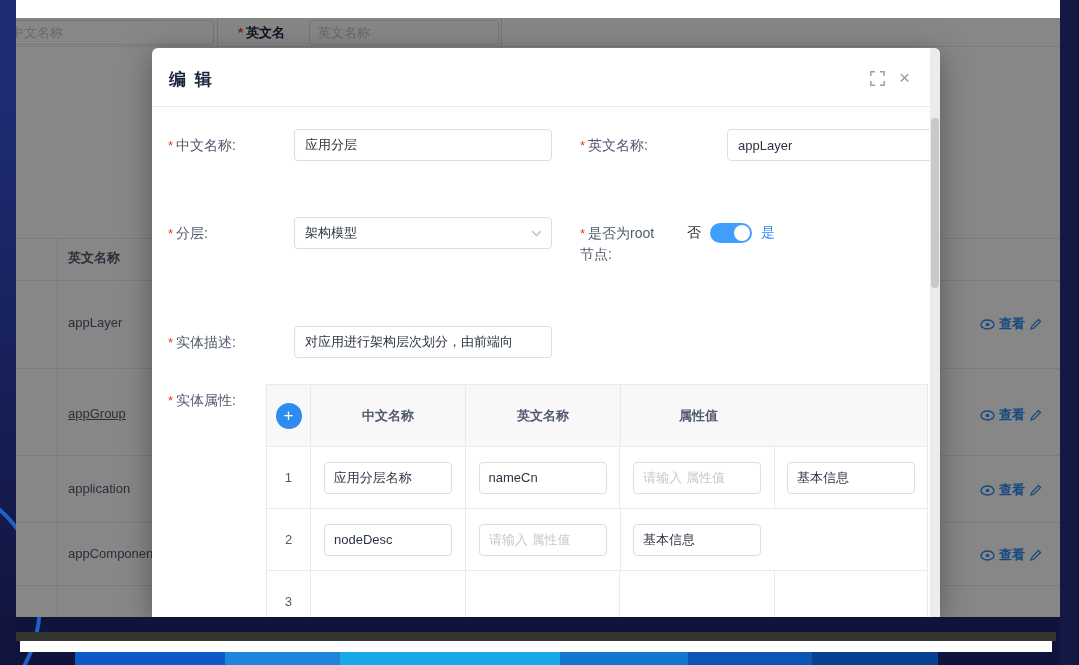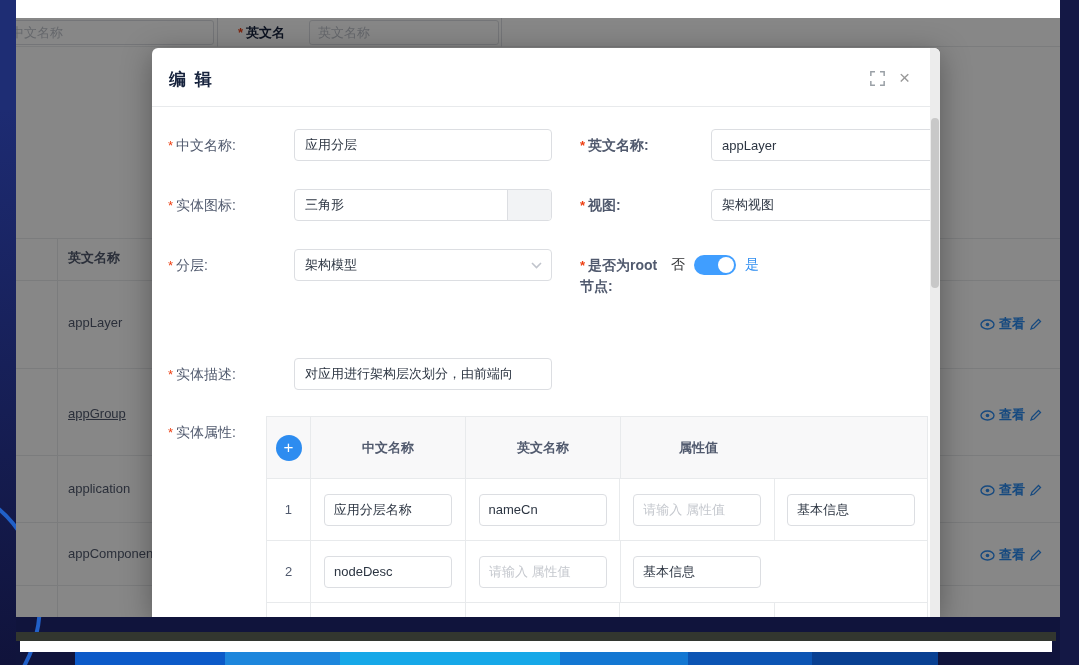--- a/index.html
+++ b/index.html
@@ -46,21 +46,21 @@
   .m-tools { position:absolute; right:30px; top:22px; display:flex; align-items:center; gap:14px; color:#999; }
   .m-close { font-size:19px; line-height:16px; color:#999; cursor:pointer; }
   .m-full { cursor:pointer; display:flex; }
 
   .m-body { position:relative; padding:0 0 0 16px; }
   .m-row { display:flex; align-items:flex-start; }
   .fld { display:flex; align-items:flex-start; }
   .lbl { width:88px; margin-right:10px; padding-top:6px; font-size:14px;
     color:#515a6e; line-height:20px; word-break:break-all; }
   .fld-r { margin-left:28px; }
-  .fld-r .lbl { width:96px; margin-right:7px;font-weight:bold; }
+  .fld-r .lbl { width:96px; margin-right:23px; }
   .ctl { position:relative;padding-left:28px; }
   .txt { width:258px; height:32px; border:1px solid #dcdee2; border-radius:4px; background:#fff;
     font-size:13px; color:#2c3542; padding:0 10px; outline:none; }
   .txt::placeholder { color:#c5c8ce; }
   .txt-r { width:248px; }
   .suffix { position:absolute; right:1px; top:1px; width:44px; height:30px; background:#f2f3f5;
     border-left:1px solid #dcdee2; border-radius:0 4px 4px 0; cursor:pointer; }
   .chev { position:absolute; right:10px; top:13px; pointer-events:none; }
 
   .switch-wrap { display:flex; align-items:center; height:32px; font-size:14px; }
@@ -210,36 +210,20 @@
             <div class="lbl"><span class="req">*</span><span>中文名称:</span></div>
             <div class="ctl"><input class="txt" value="应用分层" style=""></div>
           </div>
           <div class="fld fld-r">
             <div class="lbl"><span class="req">*</span><span>英文名称:</span></div>
             <div class="ctl"><input class="txt txt-r" value="appLayer" style=""></div>
           </div>
         </div>
 
         <div class="m-row" style="margin-top:28px;">
-          <div class="fld">
-            <div class="lbl"><span class="req">*</span><span>实体图标:</span></div>
-            <div class="ctl">
-              <input class="txt" value="三角形" style="">
-              <div class="suffix"></div>
-            </div>
-          </div>
-          <div class="fld fld-r">
-            <div class="lbl"><span class="req">*</span><span>视图:</span></div>
-            <div class="ctl">
-              <input class="txt txt-r" readonly="" value="架构视图" style="">
-              <svg class="chev" width="11" height="7" viewBox="0 0 11 7" fill="none" stroke="#c0c4cc" stroke-width="1.6">
-                  <path d="M1 1 L5.5 5.5 L10 1"></path>
-                </svg>
-            </div>
-          </div>
         </div>
 
         <div class="m-row" style="margin-top:28px;">
           <div class="fld">
             <div class="lbl"><span class="req">*</span><span>分层:</span></div>
             <div class="ctl">
               <input class="txt" readonly="" value="架构模型" style="">
               <svg class="chev" width="11" height="7" viewBox="0 0 11 7" fill="none" stroke="#c0c4cc" stroke-width="1.6">
                   <path d="M1 1 L5.5 5.5 L10 1"></path>
                 </svg>

